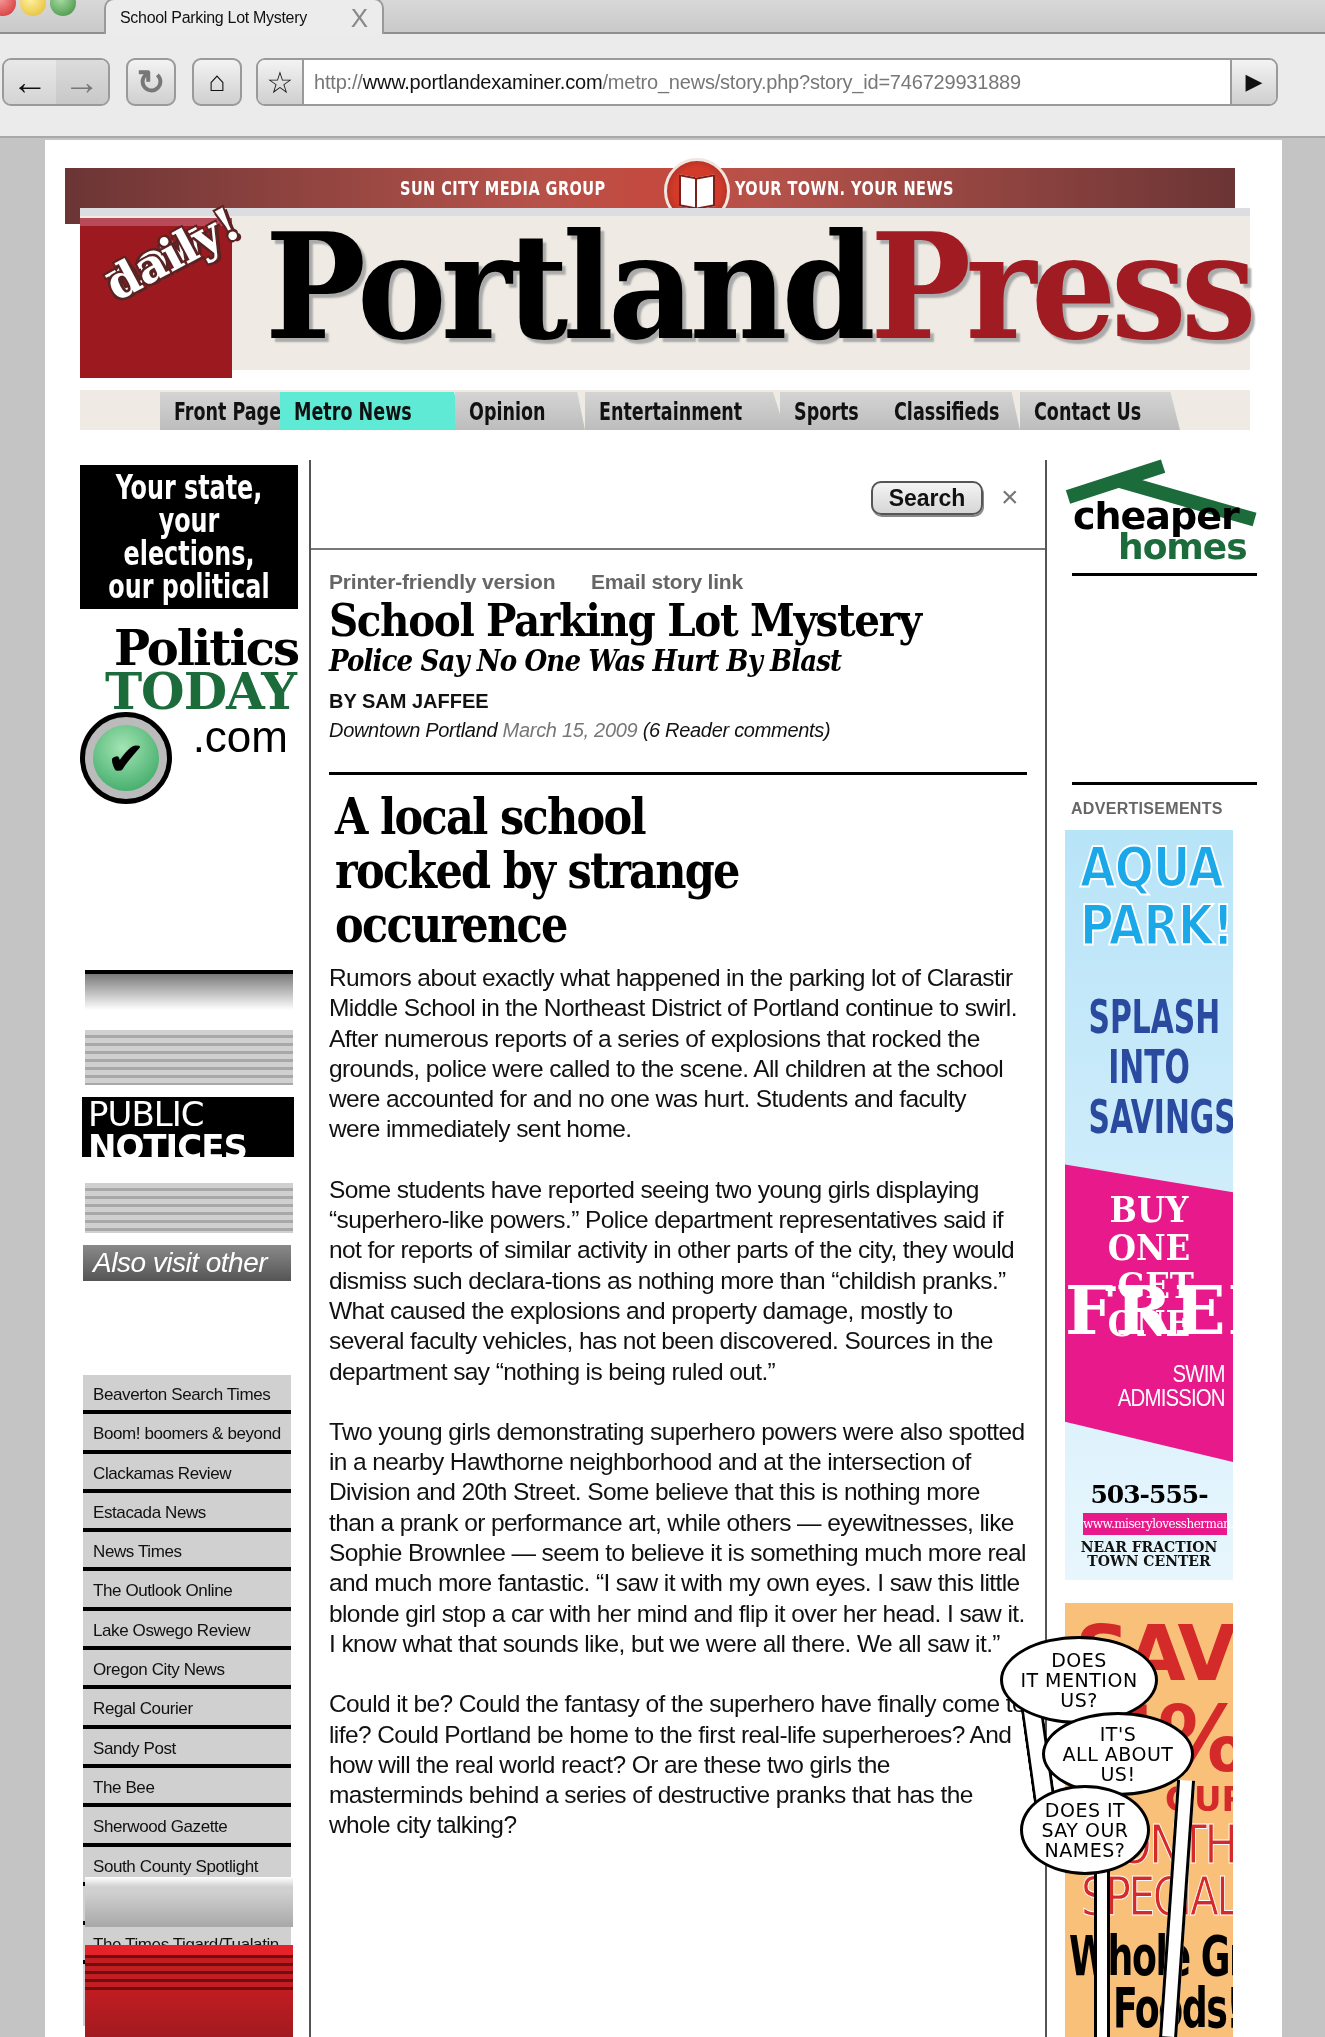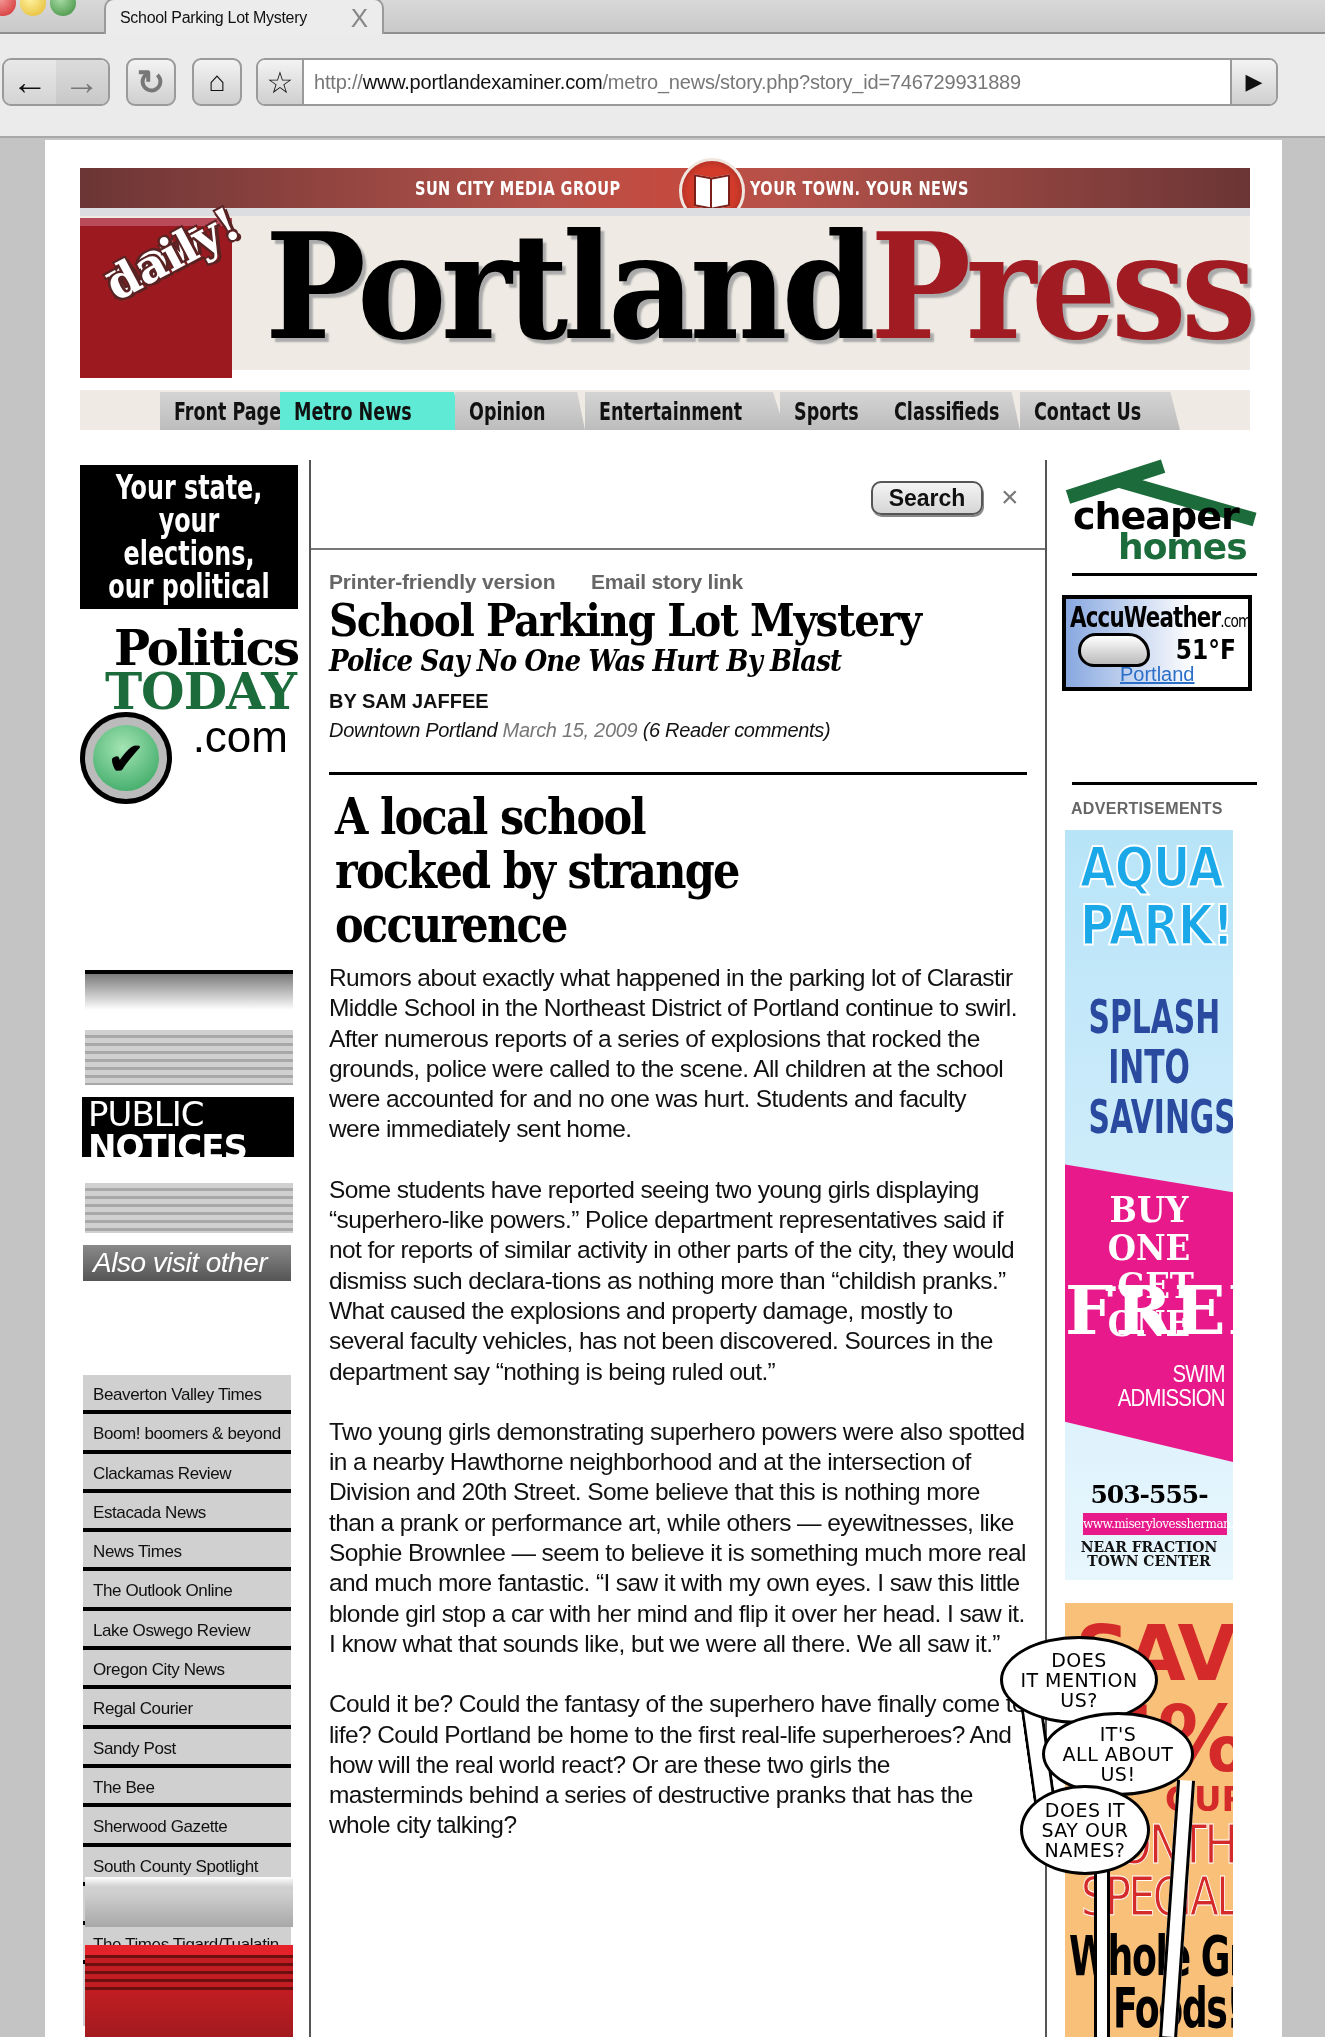--- a/index.html
+++ b/index.html
@@ -25,21 +25,21 @@
   .urlbar { position: absolute; left: 256px; top: 24px; width: 1022px; height: 48px; border: 2px solid #9a9a9a; border-radius: 9px; background: #fff; overflow: hidden; }
   .star { position: absolute; left: 0; top: 0; width: 46px; height: 100%; background: linear-gradient(#f3f3f3, #cfcfcf); border-right: 2px solid #9a9a9a; display: flex; align-items: center; justify-content: center; font-size: 30px; color: #111; }
   .url { position: absolute; left: 56px; top: 11px; font-size: 20px; color: #777; white-space: nowrap; letter-spacing: -0.2px; }
   .url .dom { color: #111; }
   .go { position: absolute; right: 0; top: 0; width: 46px; height: 100%; background: linear-gradient(#f3f3f3, #cfcfcf); border-left: 2px solid #9a9a9a; display: flex; align-items: center; justify-content: center; font-size: 22px; color: #111; }
 
   
   .page { position: absolute; left: 45px; top: 140px; width: 1237px; height: 1897px; background: #fff; }
 
   
-  .topband { position: absolute; left: 35px; top: 28px; width: 1170px; height: 56px; background: linear-gradient(90deg, #6b3535 0%, #b5524a 40%, #c44a3f 50%, #b5524a 60%, #6b3535 100%); }
+  .topband { position: absolute; left: 20px; top: 28px; width: 1170px; height: 56px; background: linear-gradient(90deg, #6b3535 0%, #b5524a 40%, #c44a3f 50%, #b5524a 60%, #6b3535 100%); }
   .topband-left, .topband-right { position: absolute; top: 9px; color: #fff; font-family: "DejaVu Sans Condensed","DejaVu Sans", sans-serif; font-weight: bold; font-size: 19px; letter-spacing: 0.5px; transform: scaleX(0.85); }
   .topband-left { left: 335px; transform-origin: left; }
   .topband-right { left: 670px; transform-origin: left; }
   .book-badge { position: absolute; left: 599px; top: -10px; width: 66px; height: 66px; border-radius: 50%; background: radial-gradient(circle, #d23a2a 55%, #8a2a22 100%); border: 3px solid #f0e6e0; display: flex; align-items: center; justify-content: center; }
   .book { width: 36px; height: 30px; position: relative; }
   .book::before, .book::after { content: ""; position: absolute; top: 0; width: 16px; height: 28px; background: #fff; border: 2px solid #7a1f1a; }
   .book::before { left: 0; transform: skewY(10deg); }
   .book::after { right: 0; transform: skewY(-10deg); }
 
   .mast { position: absolute; left: 35px; top: 68px; width: 1170px; height: 162px; background: #efebe4; border-top: 8px solid #dcdde0; }
@@ -247,21 +247,21 @@
     <div class="gray-stack gs2"></div>
     <div class="public-notices">
       <div class="pn1">PUBLIC</div>
       <div class="pn2">NOTICES</div>
     </div>
     <div class="gray-stack gs3"></div>
     <div class="community">
       <div class="comm-top">Also visit other</div>
     </div>
     <div class="paper-list">
-      <a class="paper-item">Beaverton Valley Times</a>
+      <a class="paper-item">Beaverton Search Times</a>
       <a class="paper-item">Boom! boomers &amp; beyond</a>
       <a class="paper-item">Clackamas Review</a>
       <a class="paper-item">Estacada News</a>
       <a class="paper-item">News Times</a>
       <a class="paper-item">The Outlook Online</a>
       <a class="paper-item">Lake Oswego Review</a>
       <a class="paper-item">Oregon City News</a>
       <a class="paper-item">Regal Courier</a>
       <a class="paper-item">Sandy Post</a>
       <a class="paper-item">The Bee</a>
@@ -310,26 +310,20 @@
   </div>
 
   <div class="cheaper">
     <div class="roof-line" style="left:10px;top:26px;width:100px;transform:rotate(-18deg);transform-origin:left;"></div>
     <div class="roof-line" style="left:62px;top:10px;width:140px;transform:rotate(16deg);transform-origin:left;"></div>
     <div class="ch-text1">cheaper</div>
     <div class="ch-text2">homes</div>
   </div>
   <div class="r-rule1"></div>
 
-  <div class="accu">
-    <div class="accu-title"><span>AccuWeather</span><small>.com</small></div>
-    <div class="accu-cloud"></div>
-    <div class="accu-temp">51°F</div>
-    <div class="accu-city">Portland</div>
-  </div>
   <div class="r-rule2"></div>
   <div class="ads-label">ADVERTISEMENTS</div>
 
   <div class="aqua">
     <div class="aqua-title">
       <div>AQUA</div>
       <div>PARK!</div>
     </div>
     <div class="aqua-sub">
       <div>SPLASH</div>

